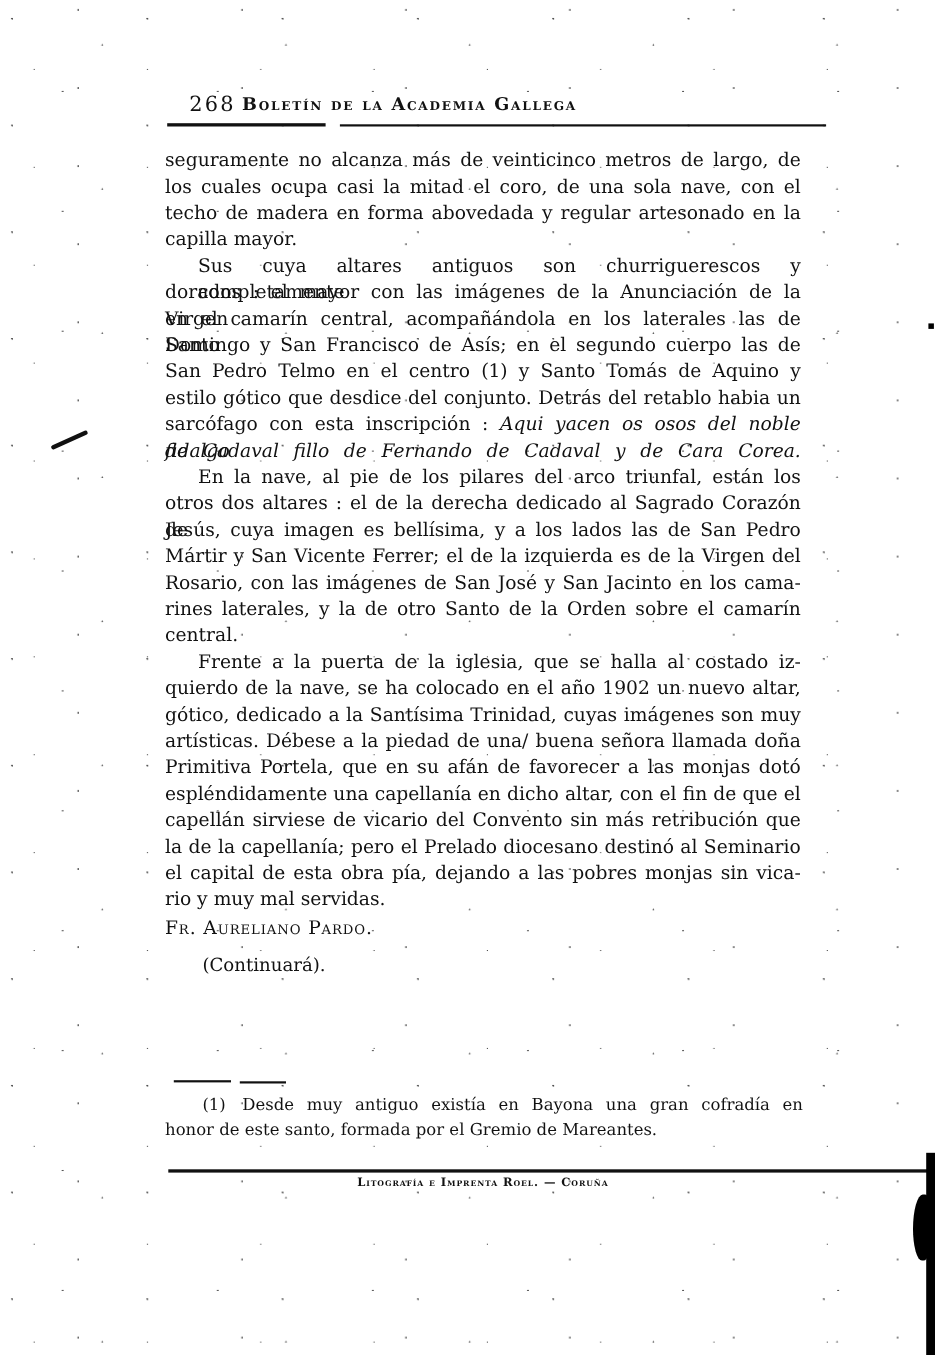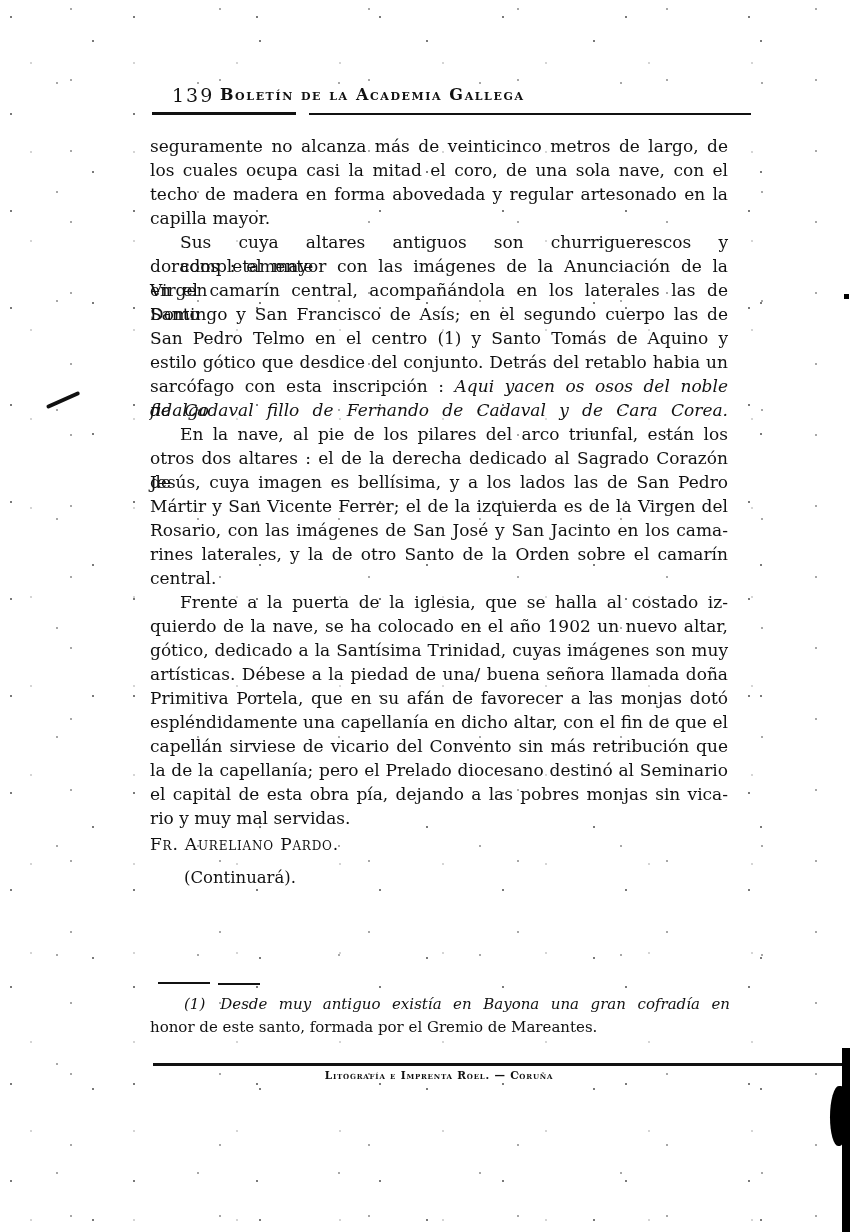--- a/index.html
+++ b/index.html
@@ -50,21 +50,21 @@
     font-variant:small-caps; letter-spacing:0.8px; font-size:17px;
   }
   .continuation { padding-left:34px; margin-top:10px; font-size:16.5px; }
   .footnote-rule-1 { left:158px; top:982px; width:52px; height:2px; }
   .footnote-rule-2 { left:218px; top:983px; width:42px; height:2px; }
   .footnote {
     position:absolute; left:150px; top:993px; width:580px;
     font-size:15px; line-height:23px;
   }
   .footnote .tline { height:23px; }
-  .footnote .tline.indent { padding-left:34px;font-style:italic; }
+  .footnote .tline.indent { padding-left:34px; }
   .rule-footer { left:153px; top:1063px; width:691px; height:2.5px; }
   .imprint {
     position:absolute; left:150px; top:1069px; width:578px;
     text-align:center; font-variant:small-caps; font-weight:700;
     font-size:10.5px; letter-spacing:0.8px;
   }
   
   .pen-mark {
     position:absolute; left:45px; top:398px; width:36px; height:3.5px;
     background:#111; border-radius:2px; transform:rotate(-24deg);
@@ -74,21 +74,21 @@
                background:#000; border-radius:60% 40% 50% 55%; }
   .edge-dot  { position:absolute; left:844px; top:294px; width:5px; height:5px; background:#000; }
 </style>
 </head>
 <body>
 
 <div class="scan-page">
 
   <div class="noise"></div>
 
-  <div class="page-number">139</div>
+  <div class="page-number">268</div>
   <div class="running-title">Boletín de la Academia Gallega</div>
   <div class="rule rule-header-left"></div>
   <div class="rule rule-header-right"></div>
 
   <div class="body-text">
     <div id="paragraphs">
         <div>
           <div class="tline"><span>seguramente no alcanza más de veinticinco metros de largo, de</span></div>
           <div class="tline"><span>los cuales ocupa casi la mitad el coro, de una sola nave, con el</span></div>
           <div class="tline"><span>techo de madera en forma abovedada y regular artesonado en la</span></div>

